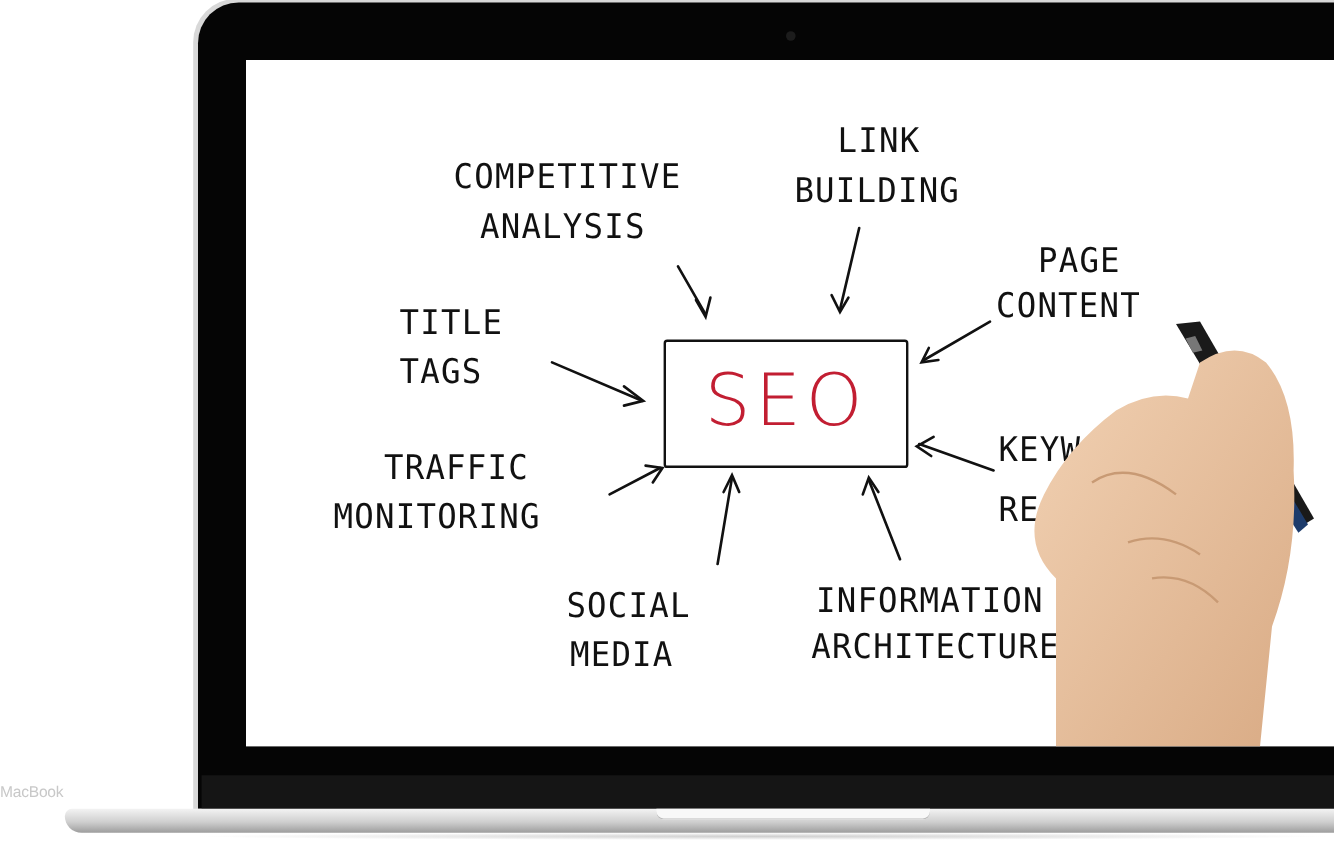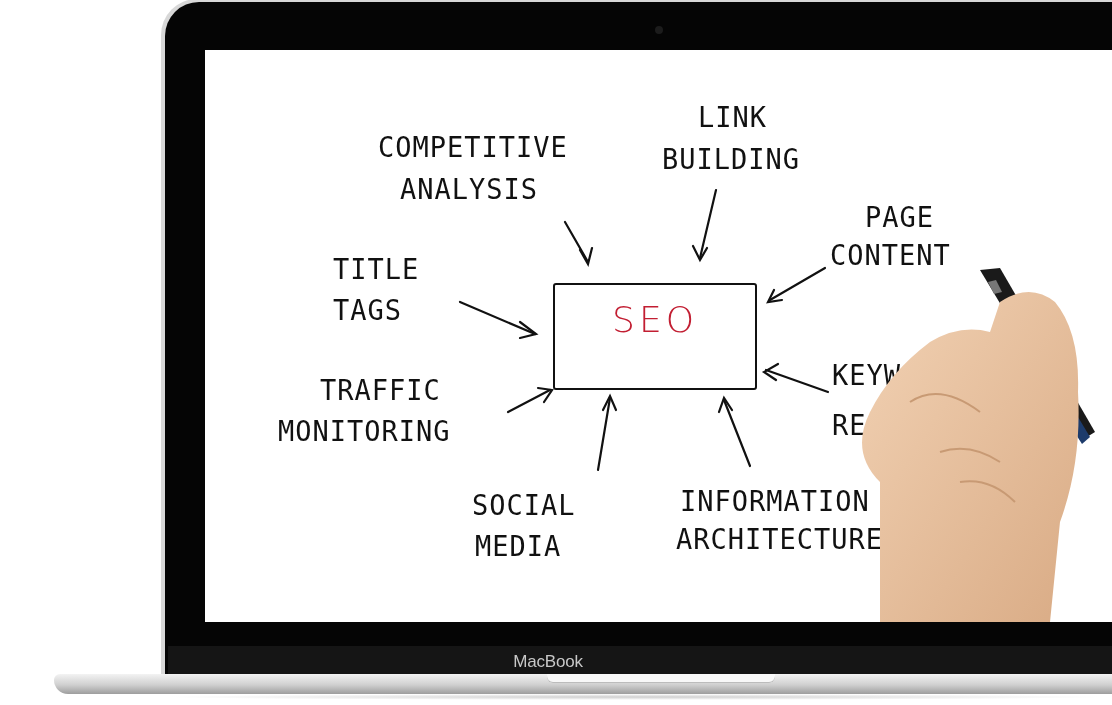--- a/index.html
+++ b/index.html
@@ -1,27 +1,27 @@
 <!DOCTYPE html>
 <html><head>
 <meta charset="utf-8">
 <style>
   html,body{margin:0;padding:0;}
   body{width:1112px;height:705px;background:#ffffff;position:relative;overflow:hidden;font-family:"DejaVu Sans",sans-serif;}
   .lid{position:absolute;left:165px;top:2px;width:1000px;height:672px;background:#050505;border-radius:34px 0 0 0;box-shadow:-2px -1px 0 2px #d8d8d8;}
   .camera{position:absolute;left:655px;top:26px;width:8px;height:8px;border-radius:50%;background:#1c1c1c;}
   .screen{position:absolute;left:205px;top:50px;width:907px;height:572px;background:#ffffff;overflow:hidden;}
   .chin{position:absolute;left:168px;top:646px;width:944px;height:28px;background:#151515;}
-  .brand{position:absolute;left:0;width:1096px;top:652px;text-align:center;color:#c8c8c8;font-family:"Liberation Sans",sans-serif;font-size:17px;letter-spacing:-0.2px;}
+  .brand{position:absolute;left:0;width:1096px;top:652px;color:#c8c8c8;font-family:"Liberation Sans",sans-serif;font-size:13px;letter-spacing:-0.2px;}
   .base{position:absolute;left:54px;top:674px;width:1080px;height:20px;background:linear-gradient(#f3f3f3,#cfcfcf 55%,#9d9d9d);border-radius:6px 0 0 14px;}
   .notch{position:absolute;left:547px;top:674px;width:228px;height:9px;background:#f8f8f8;border-radius:0 0 6px 6px;box-shadow:inset 0 -1px 0 #bcbcbc;}
   .shadow{position:absolute;left:160px;top:694px;width:950px;height:6px;background:radial-gradient(ellipse at center,#cfcfcf,transparent 70%);}
   .hw{position:absolute;color:#111;font-family:"DejaVu Sans Mono",monospace;font-size:27px;letter-spacing:1px;line-height:36px;white-space:pre;transform:scaleY(1.05);}
   .seo-box{position:absolute;left:553px;top:283px;width:200px;height:103px;border:2px solid #111;border-radius:3px;}
-  .seo{position:absolute;left:0;top:14px;width:200px;text-align:center;color:#c21e32;font-family:"DejaVu Sans",sans-serif;font-size:36px;letter-spacing:4px;font-weight:300;}
+  .seo{position:absolute;left:0;top:14px;width:200px;text-align:center;color:#c21e32;font-family:"DejaVu Sans",sans-serif;font-size:60px;letter-spacing:4px;font-weight:300;}
   svg.arrows{position:absolute;left:0;top:0;}
   .hand{position:absolute;left:850px;top:262px;}
 </style>
 </head>
 <body>
 
 <div class="lid"></div>
 <div class="camera"></div>
 
 <div class="screen"></div>

